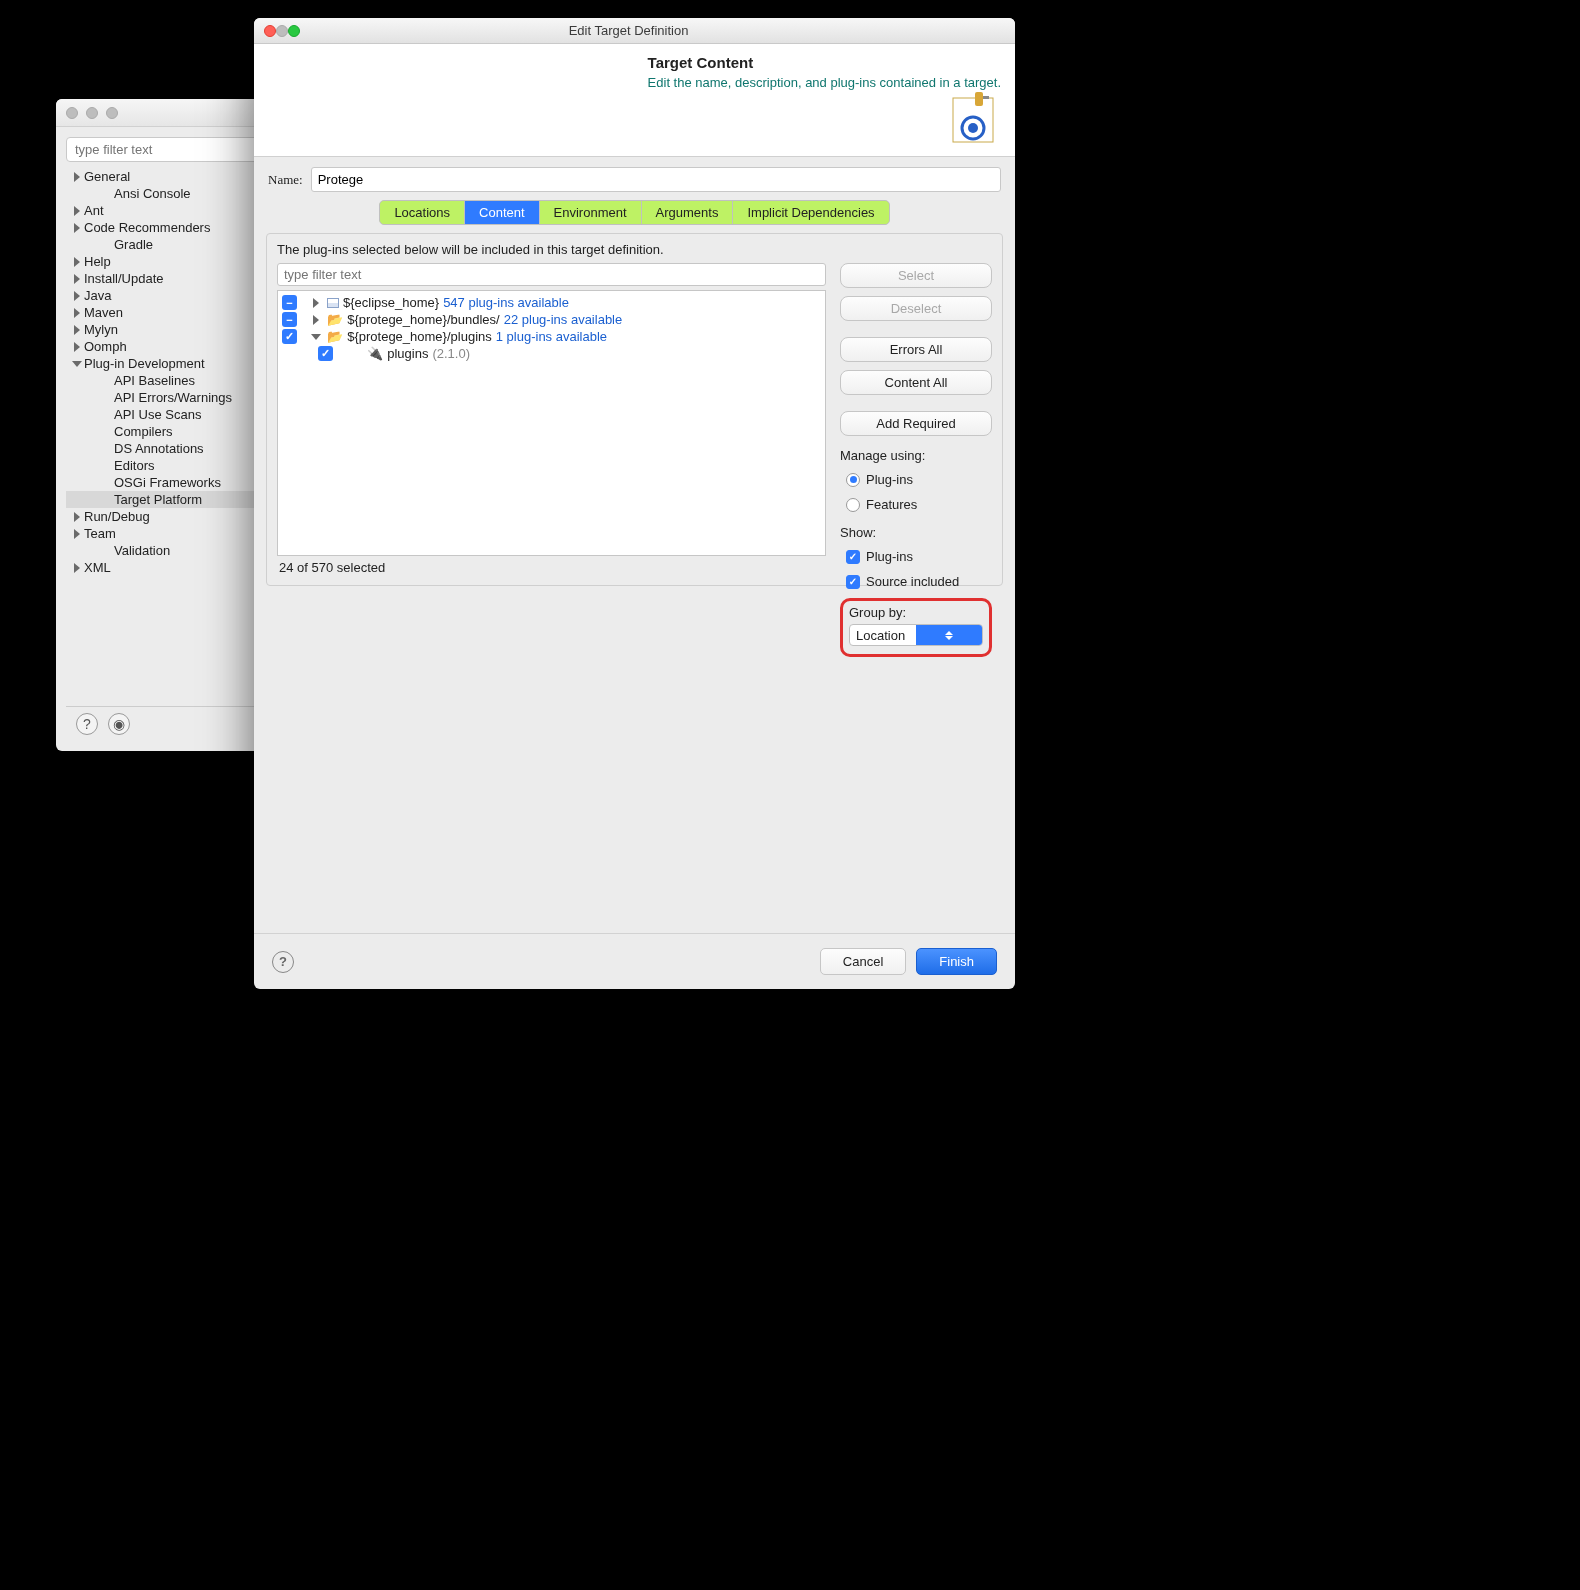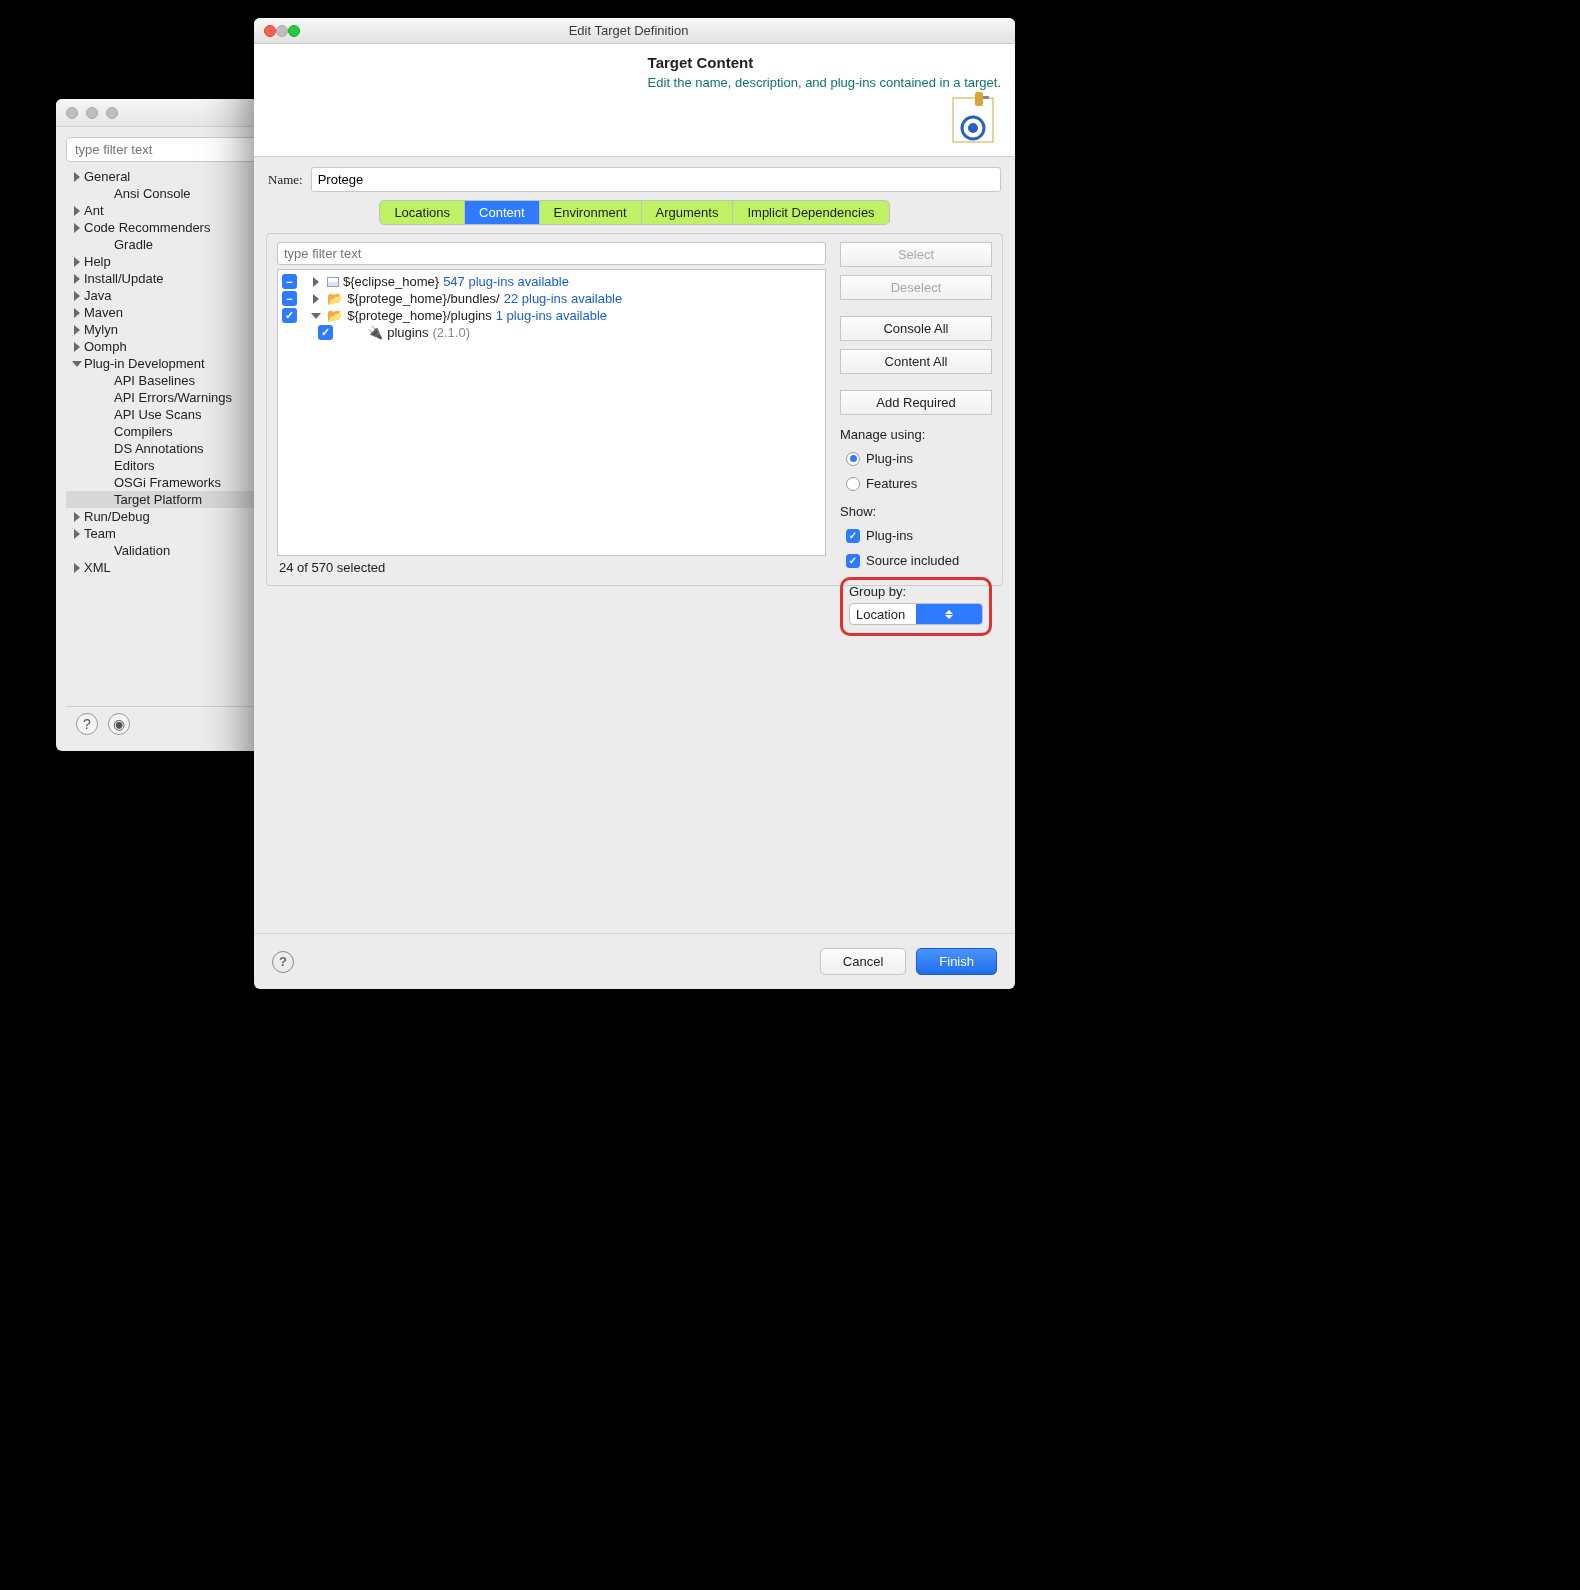--- a/index.html
+++ b/index.html
@@ -51,21 +51,21 @@
   .plugin-tree { flex:1; border:1px solid #c6c6c6; background:#fff; overflow:auto; padding:3px 2px;}
   .pt-row { display:flex; align-items:center; gap:4px; padding:1px 2px; white-space:nowrap;}
   .chk { width:15px;height:15px;border-radius:3px; display:inline-flex;align-items:center;justify-content:center; color:#fff; font-size:11px; font-weight:bold;}
   .chk.checked { background:#2f7bff;}
   .chk.ind { background:#2f7bff;}
   .pt-row .avail{ color:#1a5fd0;}
   .pt-row .ver{ color:#888;}
   .folder-icon{color:#d9a637;font-size:13px;}
   .grid-icon{border:1px solid #8aa2c9;width:12px;height:10px;display:inline-block;background:linear-gradient(#fff 50%,#d9e3f3 50%);}
   .right-col { width:152px; display:flex; flex-direction:column; gap:8px;}
-  .btn { border:1px solid #c6c6c6; border-radius:0; background:linear-gradient(#fdfdfd,#f0f0f0); padding:4px 0; font-size:13px; text-align:center; cursor:default;}
+  .btn { border:1px solid #c6c6c6; border-radius:8px; background:linear-gradient(#fdfdfd,#f0f0f0); padding:4px 0; font-size:13px; text-align:center; cursor:default;}
   .btn.disabled{ color:#a8a8a8;}
   .section-label{font-size:13px; color:#222; margin-top:4px;}
   .radio-row, .check-row { display:flex; align-items:center; gap:6px; font-size:13px; padding:1px 0 1px 6px;}
   .radio{width:14px;height:14px;border-radius:50%;border:1px solid #999;background:#fff;display:inline-flex;align-items:center;justify-content:center;}
   .radio.sel::after{content:"";width:7px;height:7px;border-radius:50%;background:#2f7bff;}
   .checkbox{width:14px;height:14px;border-radius:3px;border:1px solid #888;background:#fff;display:inline-flex;align-items:center;justify-content:center;color:#fff;font-size:10px;font-weight:bold;}
   .checkbox.on{background:#2f7bff;border-color:#2f7bff;}
   .groupby-box{ border:3px solid #e03030; border-radius:10px; padding:4px 6px 8px;}
   .select { border:1px solid #c0c0c0; border-radius:4px; background:#fff; height:22px; display:flex; align-items:center; margin-top:4px; overflow:hidden;}
   .select span{flex:1;padding:0 6px;font-size:13px;}
@@ -229,20 +229,21 @@
     <div class="tabseg" id="tabseg">
         <div>Locations</div>
         <div class="active">Content</div>
         <div>Environment</div>
         <div>Arguments</div>
         <div>Implicit Dependencies</div>
       </div>
   </div>
 
   <div class="content-panel">
+    <div class="desc">The plug-ins selected below will be included in this target definition.</div>
     <div class="row2">
       <div class="left-col">
         <input class="filter2" placeholder="type filter text" style="">
         <div class="plugin-tree" id="plugin-tree">
             <div class="pt-row" style="padding-left: 2px;">
               <span class="chk ind">−</span>
               <span style="width: 8px;"></span>
               <span class="disclosure"></span>
               <span class="grid-icon"></span>
               <span> ${eclipse_home} </span>
@@ -271,21 +272,21 @@
               <span>🔌</span>
               <span> plugins </span>
               <span class="ver"> (2.1.0)</span>
             </div>
           </div>
       </div>
       <div class="right-col">
         <div class="btn disabled">Select</div>
         <div class="btn disabled">Deselect</div>
         <div style="height:8px"></div>
-        <div class="btn">Console All</div>
+        <div class="btn">Errors All</div>
         <div class="btn">Content All</div>
         <div style="height:8px"></div>
         <div class="btn">Add Required</div>
 
         <div class="section-label">Manage using:</div>
         <div class="radio-row">
             <span class="radio sel"></span>
             <span>Plug-ins</span>
           </div>
         <div class="radio-row">

